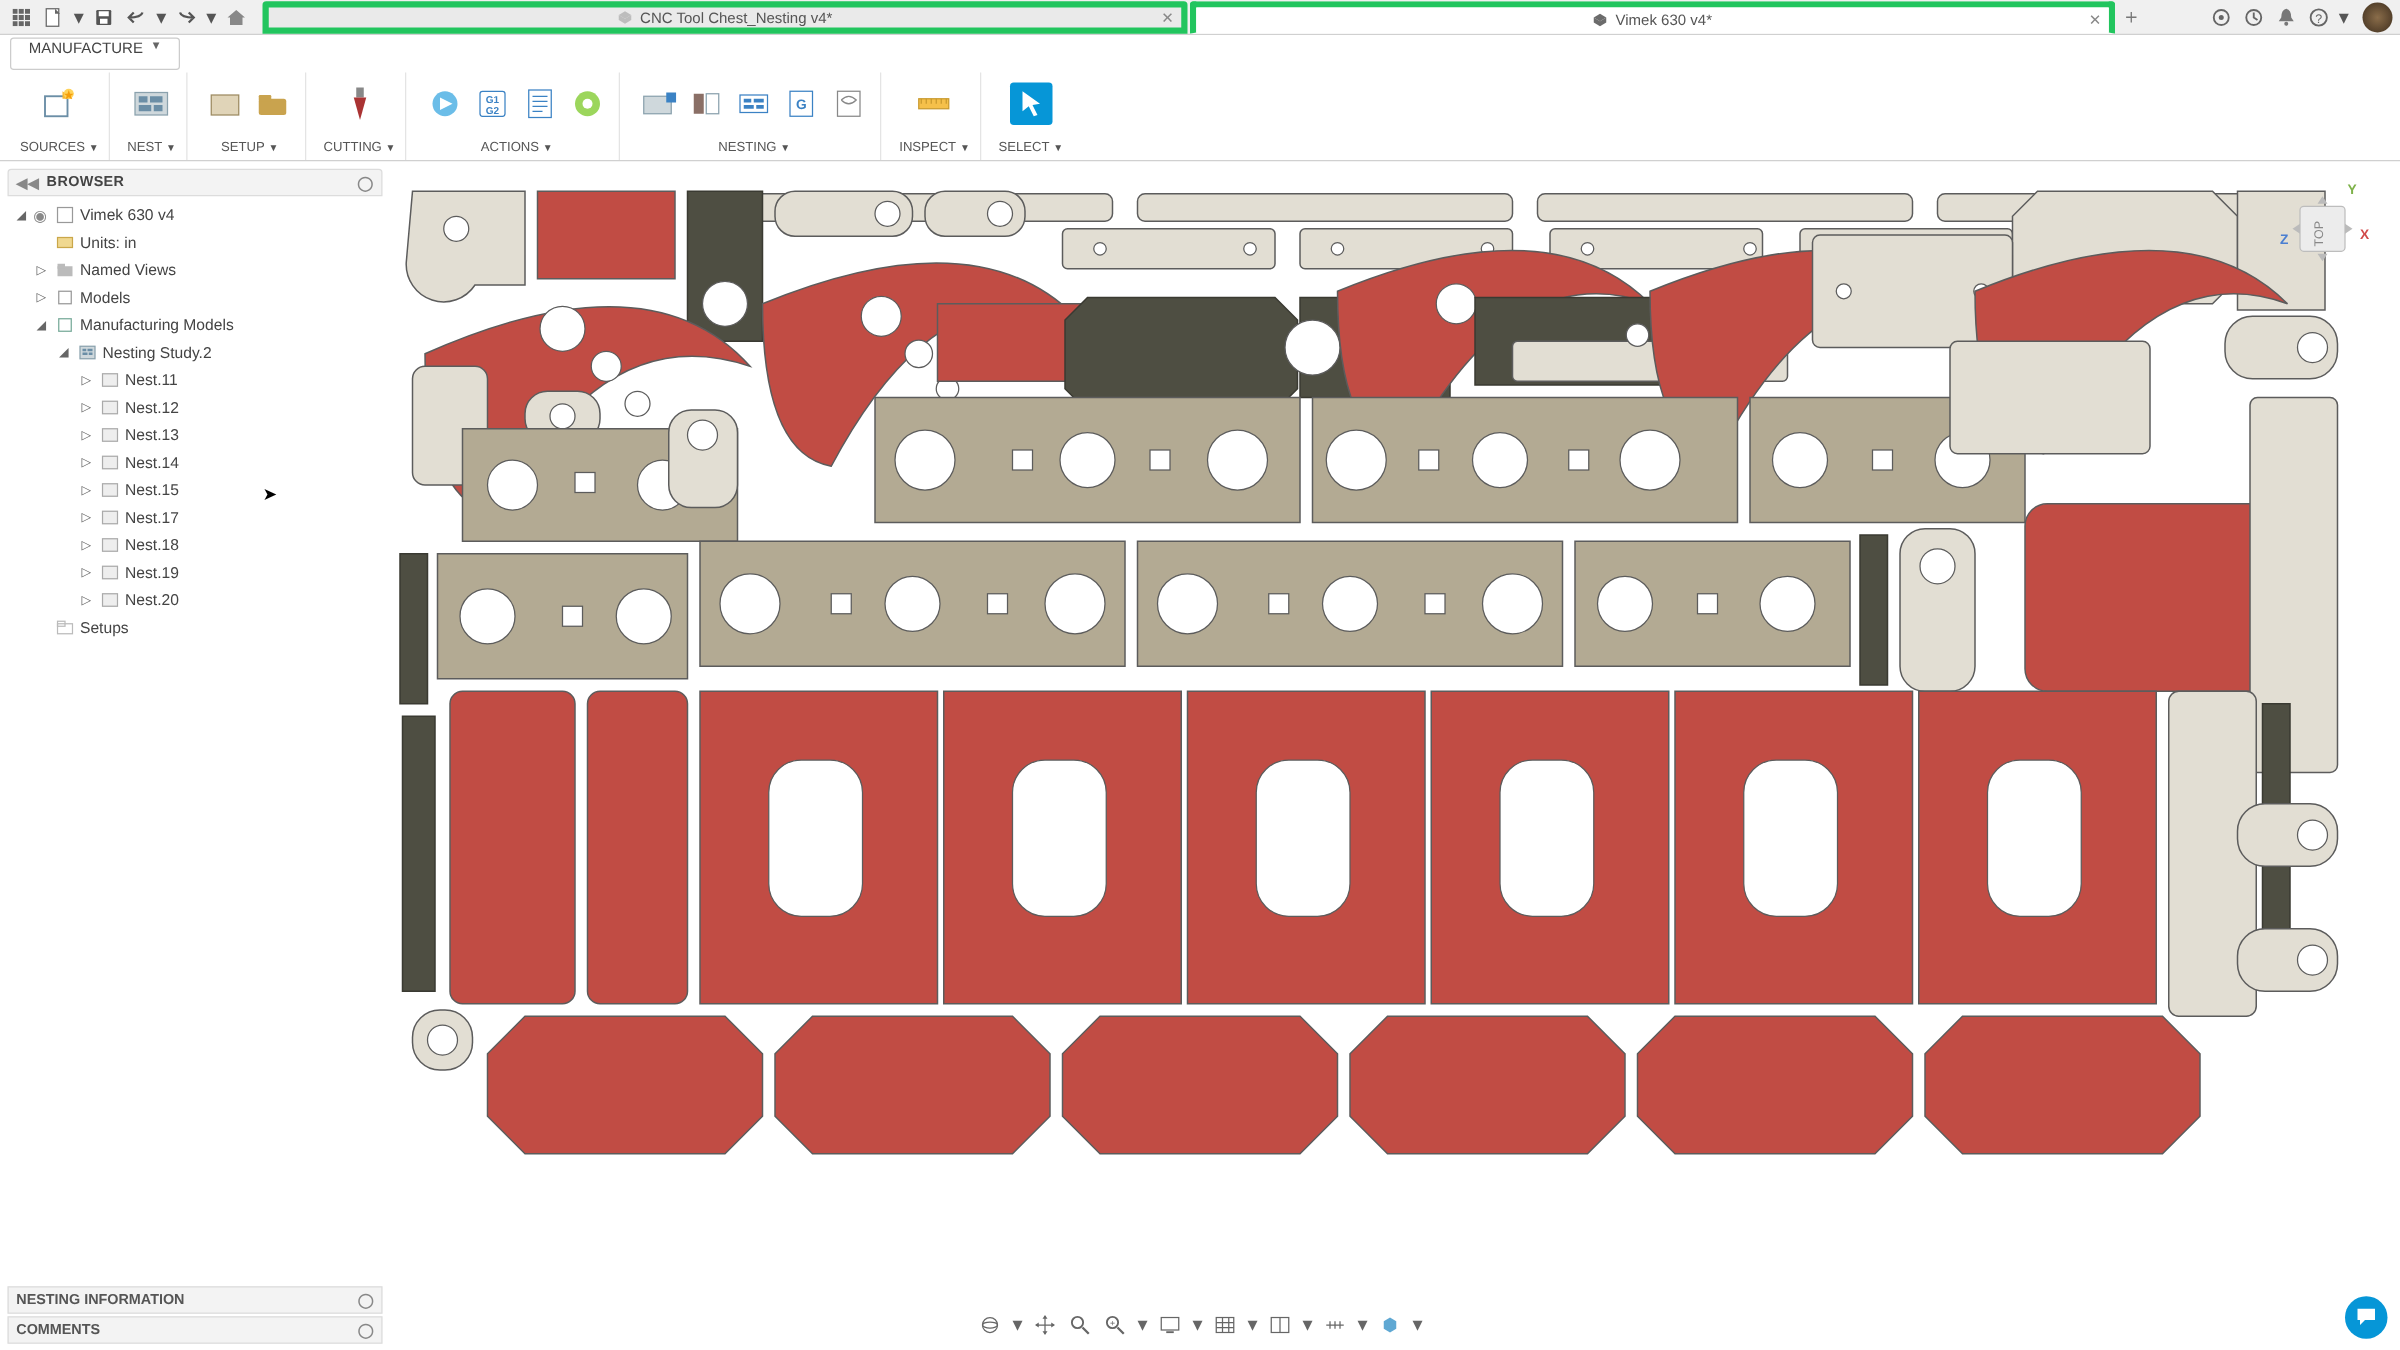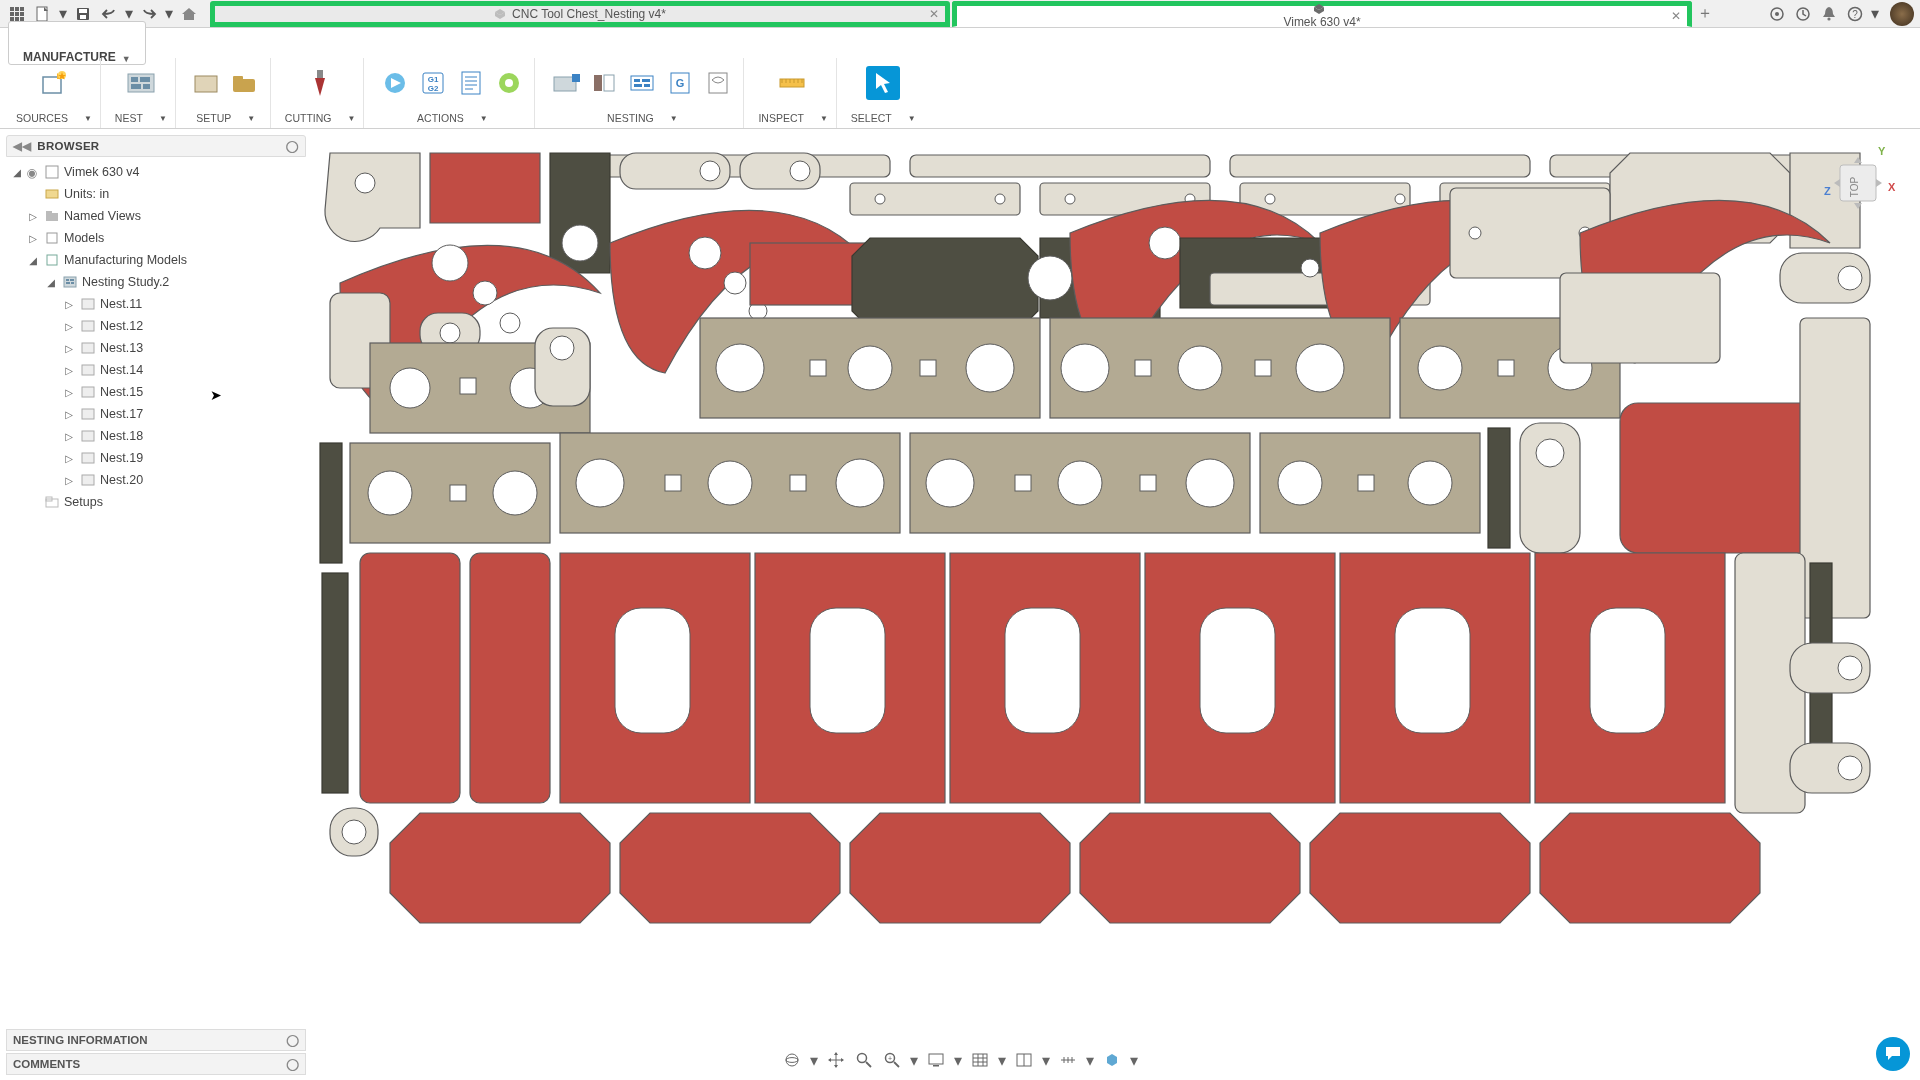--- a/index.html
+++ b/index.html
@@ -6,43 +6,43 @@
 html, body { width: 1920px; height: 1080px; background: #fff; overflow: hidden; }
 
 
 .sysbar { height: 28px; background: #f0f0f0; display: flex; align-items: center; padding: 0 6px; border-bottom: 1px solid #d0d0d0; }
 .sysbar .icon-btn { width: 22px; height: 22px; margin-right: 4px; display: inline-flex; align-items: center; justify-content: center; border-radius: 2px; color: #555; cursor: pointer; }
 .sysbar .avatar { width: 24px; height: 24px; border-radius: 50%; background: radial-gradient(#8a6d4a, #3d2d1d); margin-left: 6px; }
 
 
 .doctabs { flex: 1; display: flex; align-items: center; height: 100%; margin: 0 6px; }
 .doctab { flex: 1; max-width: 740px; height: 26px; background: #eaeaea; border: 5px solid #22c55e; border-radius: 3px 3px 0 0; display: flex; align-items: center; justify-content: center; font-size: 12px; color: #555; position: relative; margin-right: 2px; }
-.doctab.active { background: #fff; border-bottom: 1px solid #fff; flex-direction: column; }
+.doctab.active { background: #fff; border-bottom: 1px solid #fff; }
 .doctab .close { position: absolute; right: 6px; color: #888; font-size: 12px; cursor: pointer; }
 .doctab .cube { width: 12px; height: 12px; margin-right: 6px; display: inline-block; }
 .doctab .cube.grey svg polygon { fill: #bdbdbd; }
 .doctab .cube.dark svg polygon { fill: #6b6b6b; }
 .addtab { width: 22px; text-align: center; color: #777; cursor: pointer; }
 
 
 .ribbon { background: #fff; border-bottom: 1px solid #d0d0d0; }
 .ribbon-top { display: flex; align-items: center; height: 26px; }
-.ws-switch { height: 44px; margin: 4px 6px 0 8px; padding: 0 14px; background: #fff; border: 1px solid #ccc; border-radius: 3px; display: flex; align-items: flex-end; font-size: 12px; font-weight: 700; color: #444; cursor: pointer; }
+.ws-switch { height: 26px; margin: 4px 6px 0 8px; padding: 0 14px; background: #fff; border: 1px solid #ccc; border-radius: 3px; display: flex; align-items: flex-start; font-size: 12px; font-weight: 400; color: #444; cursor: pointer; }
 .ws-switch .caret { margin-left: 6px; font-size: 9px; color: #666; }
 .ribbon-tabs { display: flex; gap: 30px; margin-left: 20px; }
 .ribbon-tab { font-size: 12px; color: #666; padding: 4px 2px; cursor: pointer; }
 .ribbon-tab.active { color: #0696d7; border-bottom: 2px solid #0696d7; font-weight: 600; }
 
 .ribbon-tools { display: flex; align-items: flex-end; height: 74px; padding: 4px 8px 0 8px; gap: 6px; }
 .tool-group { display: flex; flex-direction: column; align-items: center; padding: 0 8px; border-right: 1px solid #e4e4e4; height: 100%; justify-content: space-between; }
 .tool-group:last-child { border-right: none; }
 .tool-row { display: flex; gap: 4px; align-items: flex-end; height: 42px; }
 .tool-btn { width: 34px; height: 34px; display: flex; align-items: center; justify-content: center; border-radius: 3px; cursor: pointer; }
 .tool-btn.active { background: #0696d7; }
-.tool-label { font-size: 10.5px; color: #555; padding-bottom: 4px; display: flex; align-items: center; gap: 16px; }
+.tool-label { font-size: 10.5px; color: #555; padding-bottom: 4px; display: flex; align-items: center; gap: 3px; }
 .tool-label .caret { font-size: 8px; }
 
 
 .main { display: flex; height: calc(1080px - 28px - 26px - 74px); position: relative; }
 
 
 .browser { width: 300px; background: #fff; font-size: 12.5px; color: #444; position: absolute; left: 6px; top: 6px; z-index: 4; }
 .browser-head { background: #f3f3f3; border: 1px solid #dcdcdc; border-radius: 3px 3px 0 0; height: 22px; display: flex; align-items: center; padding: 0 6px; font-weight: 600; font-size: 11.5px; letter-spacing: .3px; }
 .browser-head .collapse { margin-left: auto; color: #888; cursor: pointer; }
 .browser-head .pre { margin-right: 6px; color: #888; cursor: pointer; }

